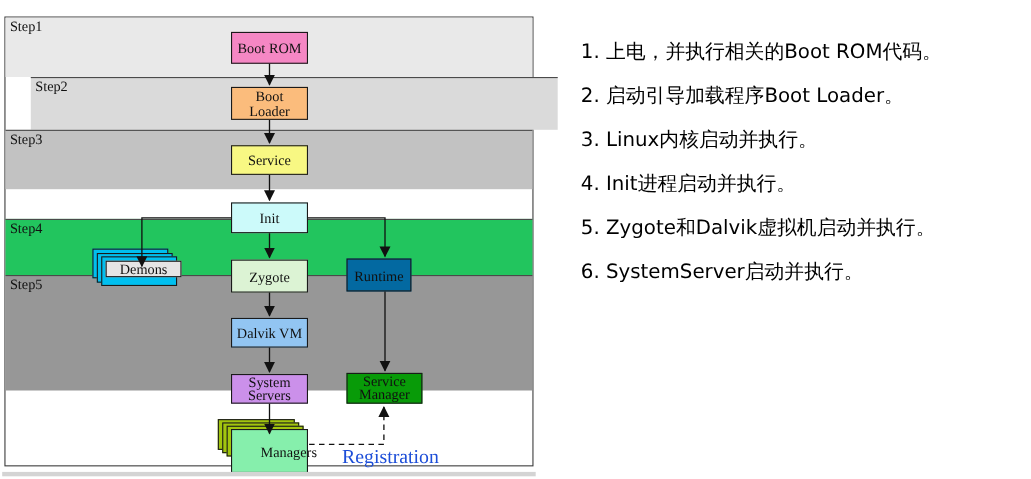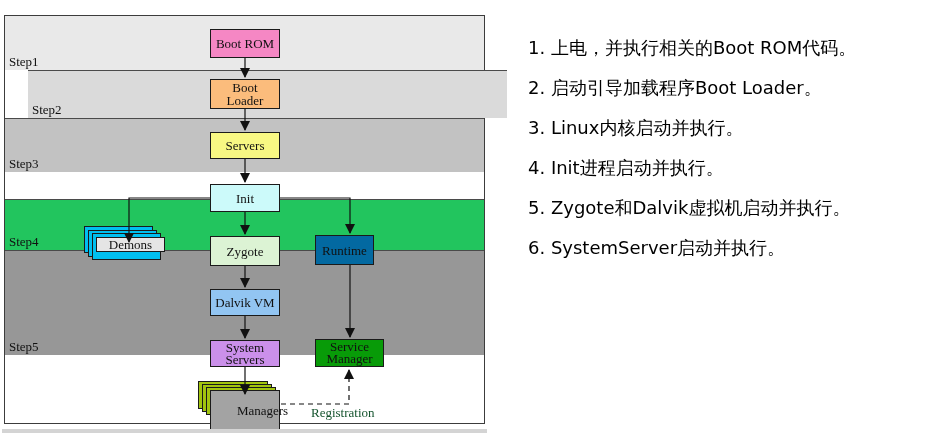--- a/index.html
+++ b/index.html
@@ -2,36 +2,36 @@
 <html><head>
 <meta charset="utf-8">
 <style>
   html,body { margin:0; padding:0; background:#ffffff; }
   body { width:937px; height:435px; position:relative; overflow:hidden;
          font-family:"Liberation Serif","DejaVu Serif",serif; }
 
   
   .diagram { position:absolute; left:4px; top:15px; width:481px; height:409px;
              border:1px solid #3c3c3c; box-sizing:border-box; }
-  .band { position:relative; width:100%; box-sizing:border-box; display:flex; align-items:flex-end; }
+  .band { position:relative; width:100%; box-sizing:border-box; display:flex; align-items:flex-start; }
   .band + .band { border-top:1px solid #4a4a4a; }
   .band .step-label { font-size:13px; color:#111; padding-left:4px; }
 
   .layer { position:absolute; left:0; top:0; width:479px; height:407px; pointer-events:none; }
 
   .node { position:absolute; border:1px solid #1a1a1a; box-sizing:border-box;
           display:flex; align-items:center; justify-content:center; text-align:center;
           font-size:13px; line-height:13px; color:#111; }
   .node .lbl { display:block; }
   .node .lbl.wrap { max-width:52px; }
 
   .stackbox { position:absolute; border:1px solid #1a1a1a; box-sizing:border-box; }
 
   svg.arrows { position:absolute; left:0; top:0; }
-  .ann { position:absolute; font-size:13px; color:#14532d; white-space:nowrap; }
+  .ann { position:absolute; font-size:18px; color:#1d4ed8; white-space:nowrap; }
 
   
   .notes { position:absolute; left:528px; top:28px; width:405px;
            font-family:"DejaVu Sans","Liberation Sans",sans-serif;
            font-size:18px; color:#000; }
   .notes .note-line { height:40px; line-height:40px; white-space:nowrap; }
 
   .bottom-strip { position:absolute; left:2px; top:429px; width:485px; height:4px; background:#d4d4d4; }
 </style>
 </head>
@@ -59,21 +59,21 @@
 
     <div class="node" style="left: 205px; top: 13px; width: 70px; height: 29px; background-color: rgb(245, 135, 196);">
       <span class="lbl">Boot ROM</span>
     </div>
 
     <div class="node" style="left: 205px; top: 63px; width: 70px; height: 30px; background-color: rgb(251, 188, 124);">
       <span class="lbl wrap">Boot Loader</span>
     </div>
 
     <div class="node" style="left: 205px; top: 116px; width: 70px; height: 27px; background-color: rgb(248, 248, 131);">
-      <span class="lbl">Servers</span>
+      <span class="lbl">Service</span>
     </div>
 
     <div class="node" style="left: 205px; top: 168px; width: 70px; height: 28px; background-color: rgb(204, 250, 250);">
       <span class="lbl">Init</span>
     </div>
 
     <div class="stackbox" style="left: 79px; top: 210px; width: 69px; height: 27px; background-color: rgb(0, 191, 239);"></div>
     <div class="stackbox" style="left: 83px; top: 214px; width: 69px; height: 27px; background-color: rgb(0, 191, 239);"></div>
     <div class="stackbox" style="left: 87px; top: 217px; width: 69px; height: 27px; background-color: rgb(0, 191, 239);"></div>
     <div class="node" style="left: 91px; top: 221px; width: 69px; height: 15px; background-color: #e5e5e5;">
@@ -96,21 +96,21 @@
       <span class="lbl wrap">System Servers</span>
     </div>
 
     <div class="node" style="left: 310px; top: 323px; width: 69px; height: 28px; line-height: 12px; background-color: rgb(8, 155, 8);">
       <span class="lbl wrap">Service Manager</span>
     </div>
 
     <div class="stackbox" style="left: 193px; top: 365px; width: 70px; height: 28px; background-color: rgb(162, 197, 14);"></div>
     <div class="stackbox" style="left: 197px; top: 368px; width: 70px; height: 28px; background-color: rgb(162, 197, 14);"></div>
     <div class="stackbox" style="left: 201px; top: 371px; width: 70px; height: 28px; background-color: rgb(162, 197, 14);"></div>
-    <div class="node" style="left: 205px; top: 374px; width: 70px; height: 40px; background-color: #a3a3a3; padding-left: 35px;">
+    <div class="node" style="left: 205px; top: 374px; width: 70px; height: 40px; background-color: #86efac; padding-left: 35px;">
       <span class="lbl">Managers</span>
     </div>
 
     <svg class="arrows" width="479" height="407" viewBox="0 0 479 407">
       <defs>
         <marker id="ah" markerUnits="userSpaceOnUse" markerWidth="11" markerHeight="11" refX="9" refY="5" orient="auto">
           <path d="M0,0 L10,5 L0,10 z" fill="#111"></path>
         </marker>
       </defs>
       <g stroke="#111" stroke-width="1.2" fill="none">

